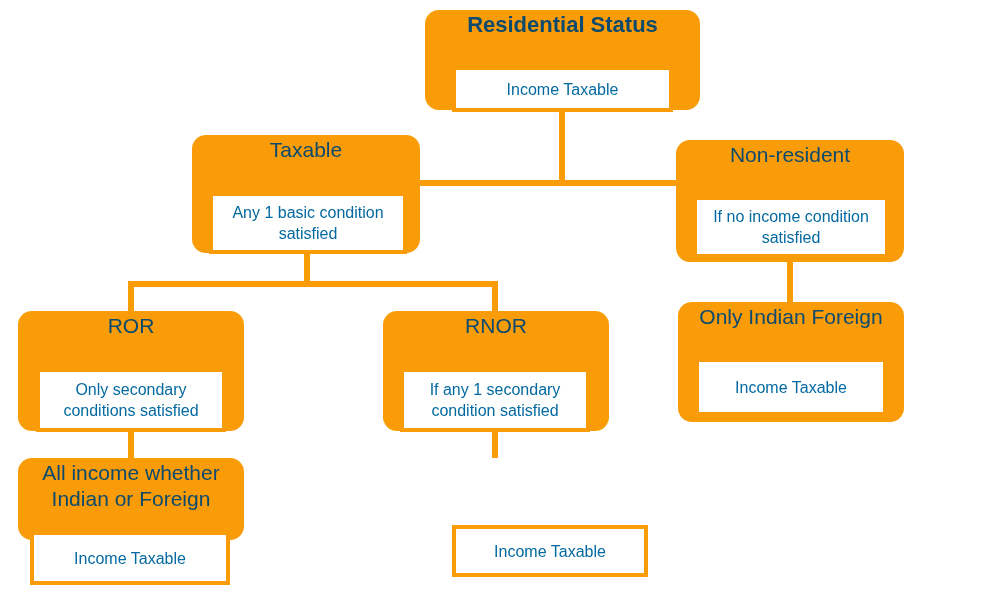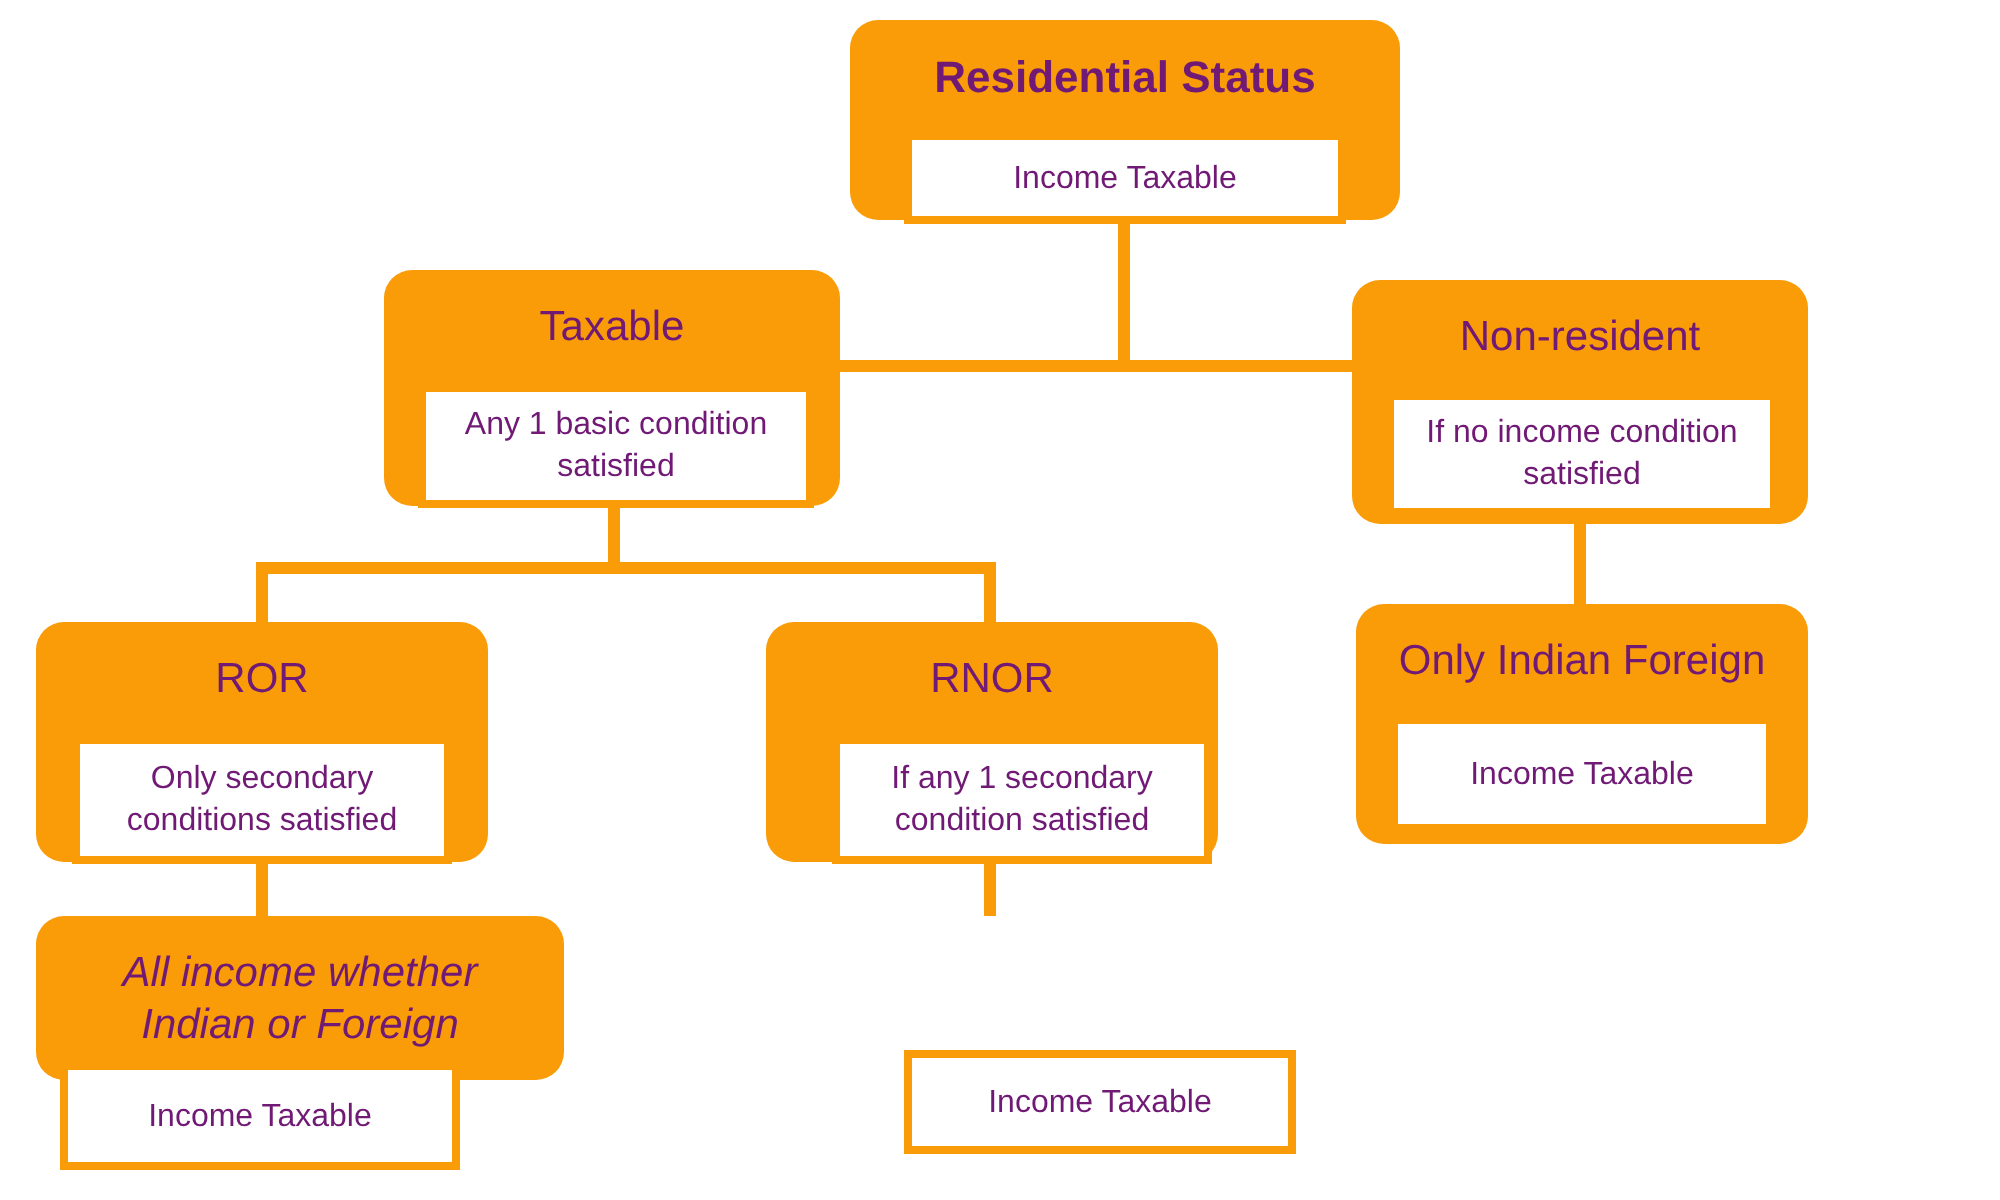--- a/index.html
+++ b/index.html
@@ -28,39 +28,39 @@
     box-sizing: border-box;
     background: #FA9C07;
     border-radius: 14px;
   }
   .node-title {
     position: absolute;
     left: 0;
     right: 0;
     top: 0;
     box-sizing: border-box;
-    color: #701a75;
+    color: #0c4a6e;
     text-align: center;
     font-size: 21px;
     line-height: 26px;
-    padding: 16px 10px 0 10px;
+    padding: 2px 10px 0 10px;
     white-space: pre-line;
   }
   .node-title.bold {
     font-weight: bold;
     font-size: 22px;
   }
 
   
   .subbox {
     position: absolute;
     box-sizing: border-box;
     background: #ffffff;
     border: 4px solid #FA9C07;
-    color: #701a75;
+    color: #0369a1;
     font-size: 16px;
     line-height: 21px;
     text-align: center;
     display: flex;
     align-items: center;
     justify-content: center;
     white-space: pre-line;
     z-index: 5;
   }
 </style>
@@ -114,33 +114,33 @@
     <div class="node-title">ROR</div>
   </div>
   <div class="subbox" style="left:36px; top:368px; width:190px; height:64px;">
     <span>Only secondary
 conditions satisfied</span>
   </div>
 
   <div class="node" style="left:383px; top:311px; width:226px; height:120px;">
     <div class="node-title">RNOR</div>
   </div>
-  <div class="subbox" style="left:416px; top:368px; width:190px; height:64px;">
+  <div class="subbox" style="left:400px; top:368px; width:190px; height:64px;">
     <span>If any 1 secondary
 condition satisfied</span>
   </div>
 
   <div class="node" style="left:678px; top:302px; width:226px; height:120px;">
     <div class="node-title">Only Indian Foreign</div>
   </div>
   <div class="subbox" style="left:695px; top:358px; width:192px; height:58px;">
     <span>Income Taxable</span>
   </div>
 
-  <div class="node" style="left:18px; top:458px; width:264px; height:82px;font-style:italic;">
+  <div class="node" style="left:18px; top:458px; width:226px; height:82px;">
     <div class="node-title">All income whether
 Indian or Foreign</div>
   </div>
   <div class="subbox" style="left:30px; top:531px; width:200px; height:54px;">
     <span>Income Taxable</span>
   </div>
 
   <div class="subbox" style="left:452px; top:525px; width:196px; height:52px;">
     <span>Income Taxable</span>
   </div>

